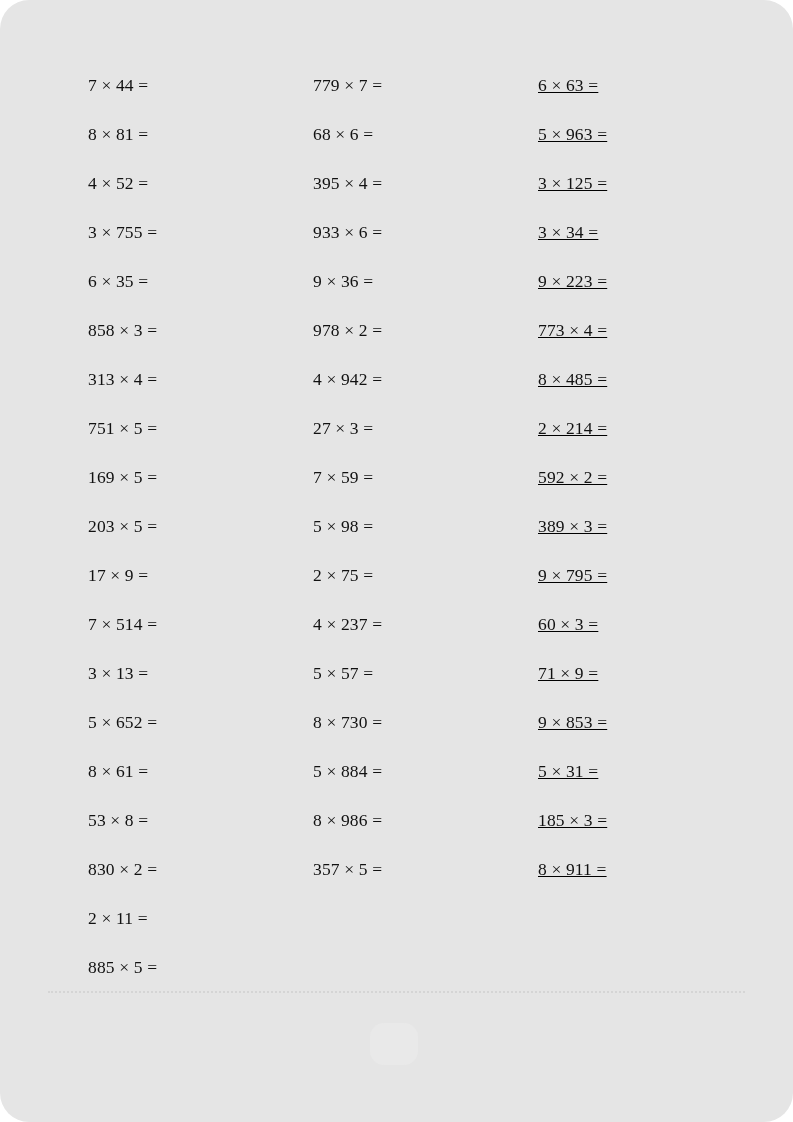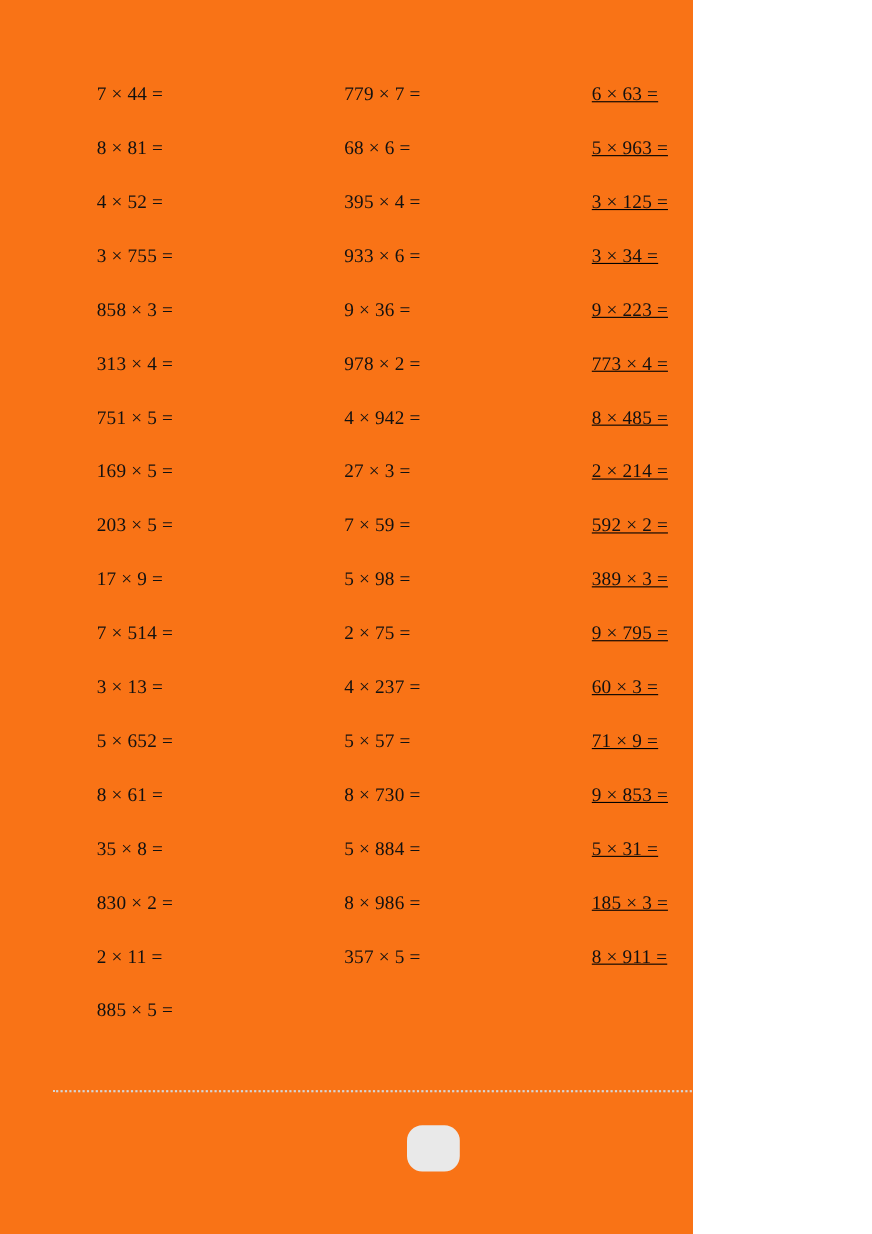--- a/index.html
+++ b/index.html
@@ -7,25 +7,26 @@
     padding: 0;
     background: #ffffff;
   }
   body {
     font-family: "Liberation Serif", "DejaVu Serif", serif;
     color: #000000;
     -webkit-font-smoothing: antialiased;
   }
   #worksheet-page {
     position: relative;
-    width: 630px;
+    width: 793px;
     height: 1122px;
-    background: #f97316;
+    background: #e5e5e5;
     overflow: hidden;
     box-sizing: border-box;
+    border-radius: 29px;
   }
   #problem-grid {
     position: absolute;
     top: 61px;
     left: 88px;
     width: 660px;
     display: flex;
     flex-direction: row;
     align-items: flex-start;
   }
@@ -67,31 +68,32 @@
 
 <div id="worksheet-page">
 
   <div id="problem-grid">
 
     <div class="problem-column" id="problem-column-1">
       <div class="problem-item">7 × 44 =</div>
       <div class="problem-item">8 × 81 =</div>
       <div class="problem-item">4 × 52 =</div>
       <div class="problem-item">3 × 755 =</div>
+      <div class="problem-item">6 × 35 =</div>
       <div class="problem-item">858 × 3 =</div>
       <div class="problem-item">313 × 4 =</div>
       <div class="problem-item">751 × 5 =</div>
       <div class="problem-item">169 × 5 =</div>
       <div class="problem-item">203 × 5 =</div>
       <div class="problem-item">17 × 9 =</div>
       <div class="problem-item">7 × 514 =</div>
       <div class="problem-item">3 × 13 =</div>
       <div class="problem-item">5 × 652 =</div>
       <div class="problem-item">8 × 61 =</div>
-      <div class="problem-item">35 × 8 =</div>
+      <div class="problem-item">53 × 8 =</div>
       <div class="problem-item">830 × 2 =</div>
       <div class="problem-item">2 × 11 =</div>
       <div class="problem-item">885 × 5 =</div>
     </div>
 
     <div class="problem-column" id="problem-column-2">
       <div class="problem-item">779 × 7 =</div>
       <div class="problem-item">68 × 6 =</div>
       <div class="problem-item">395 × 4 =</div>
       <div class="problem-item">933 × 6 =</div>

